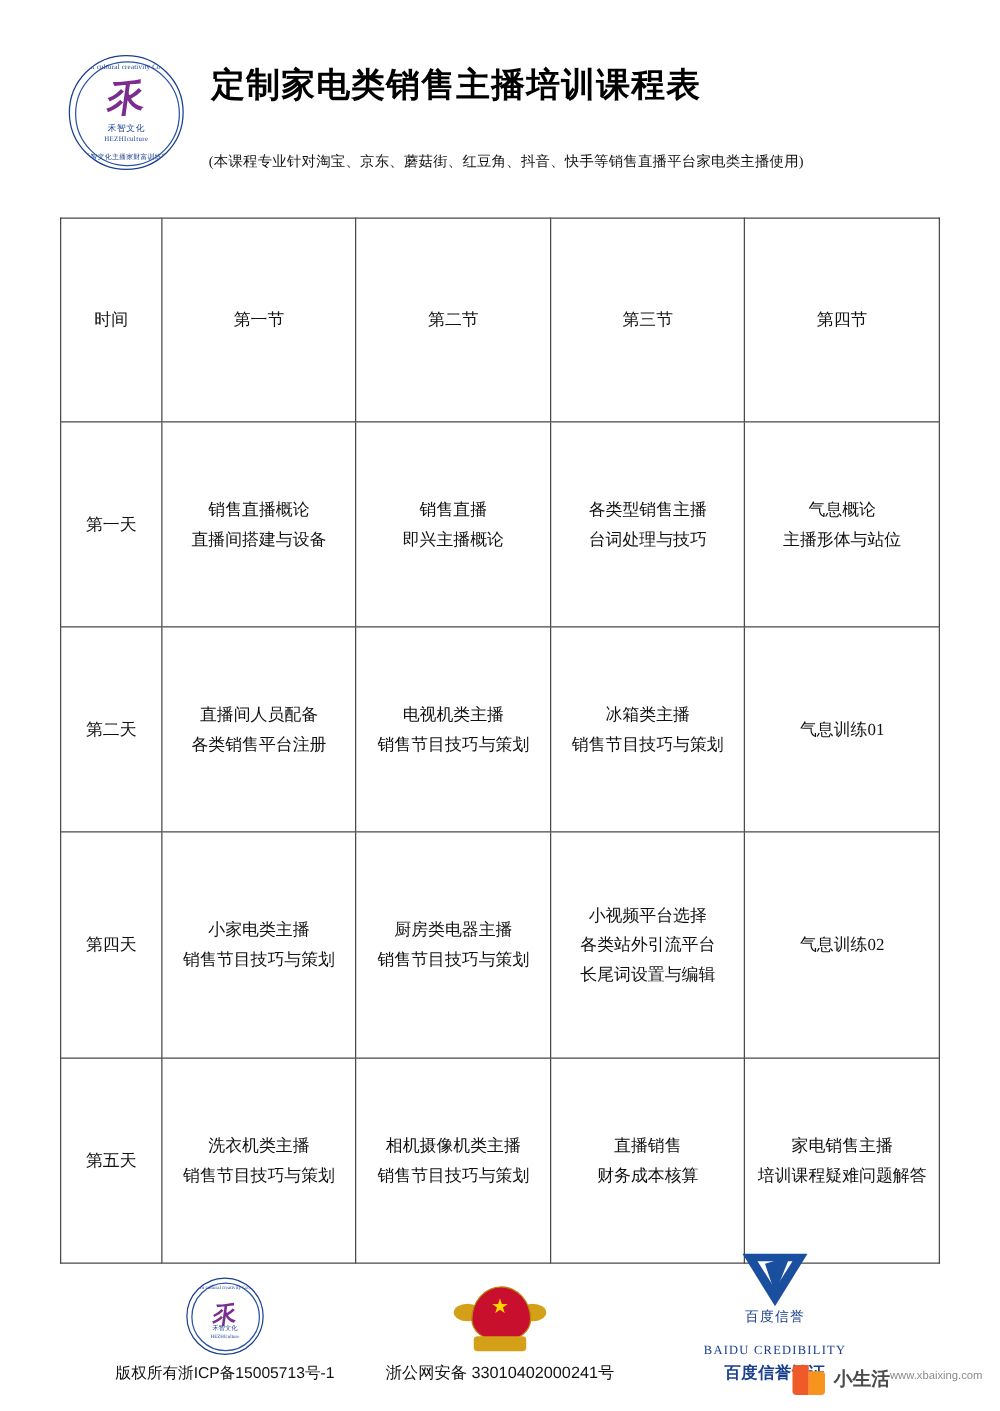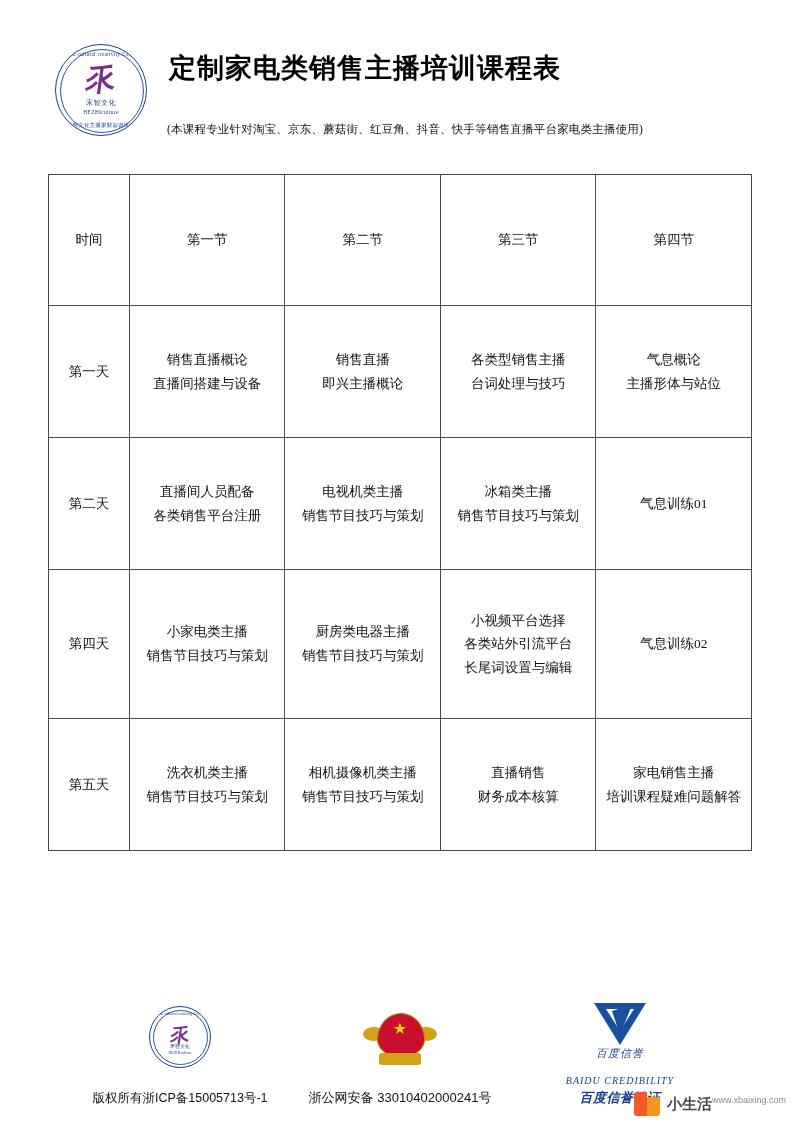--- a/index.html
+++ b/index.html
@@ -127,21 +127,21 @@
     border-collapse: collapse;
     table-layout: fixed;
   }
   table.schedule td, table.schedule th {
     border: 1px solid #4a4a4a;
     text-align: center;
     vertical-align: middle;
     font-family: "Liberation Serif", "DejaVu Serif", serif;
     font-size: 13.5px;
     color: #111111;
-    padding: 4px 2px;
+    padding: 20px 2px;
     line-height: 1.75;
   }
   col.c-time { width: 11.5%; }
   col.c-sess { width: 22.1%; }
 
   thead td { height: 122px; font-size: 15px; }
   tbody td { height: 123px; }
   tbody tr.r4 td { height: 140px; }
   .cell-line { display: block; }
 
@@ -163,21 +163,21 @@
   .badge {
     flex: 1 1 0;
     display: flex;
     flex-direction: column;
     align-items: center;
   }
   .badge-caption {
     font-size: 12.5px;
     font-family: "Liberation Sans", sans-serif;
     color: #111111;
-    margin-top: 22px;
+    margin-top: 6px;
     white-space: nowrap;
   }
   .badge-caption.bold { font-weight: normal; font-size: 13px; }
 
   
   .seal-small {
     width: 60px; height: 60px;
     border-radius: 50%;
     border: 1.2px solid #1a3f8f;
     position: relative;
@@ -233,21 +233,21 @@
   .emblem .wings-r { right: 0; }
   .emblem .base {
     position: absolute; left: 16px; bottom: 2px;
     width: 42px; height: 12px;
     background: #d4a017;
     border-radius: 3px;
   }
 
   
   .baidu {
-    display: flex; flex-direction: column; align-items: center; font-style: italic;
+    display: flex; flex-direction: column; align-items: center;
   }
   .baidu-v {
     width: 56px; height: 46px;
     position: relative;
   }
   .baidu-v svg { display: block; }
   .baidu-en {
     font-size: 10px; color: #1a3f8f; letter-spacing: 1px;
     margin-top: 14px;
   }

